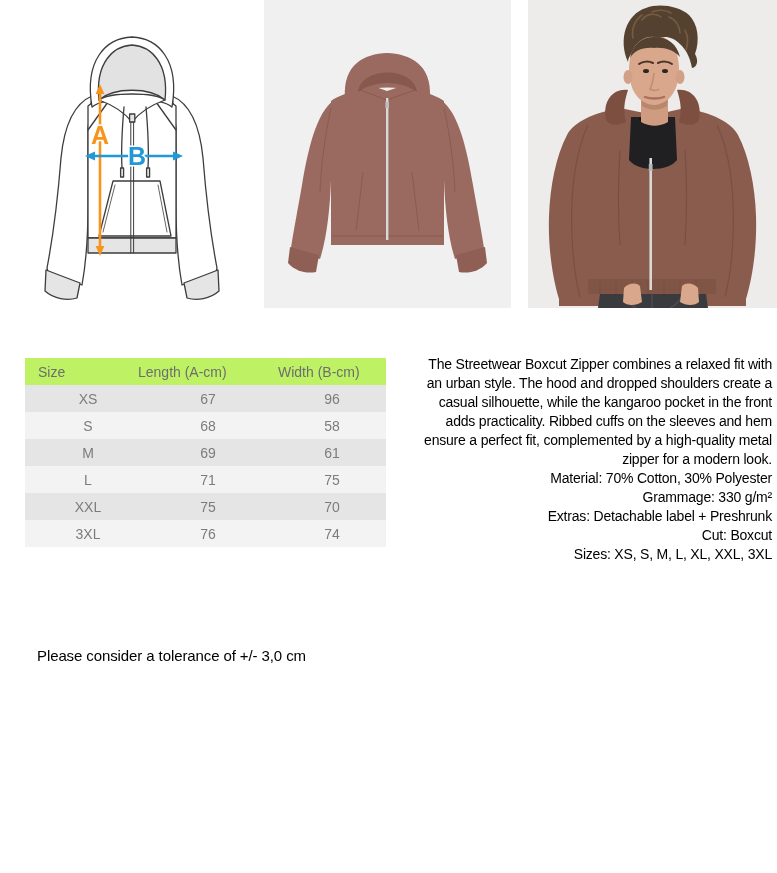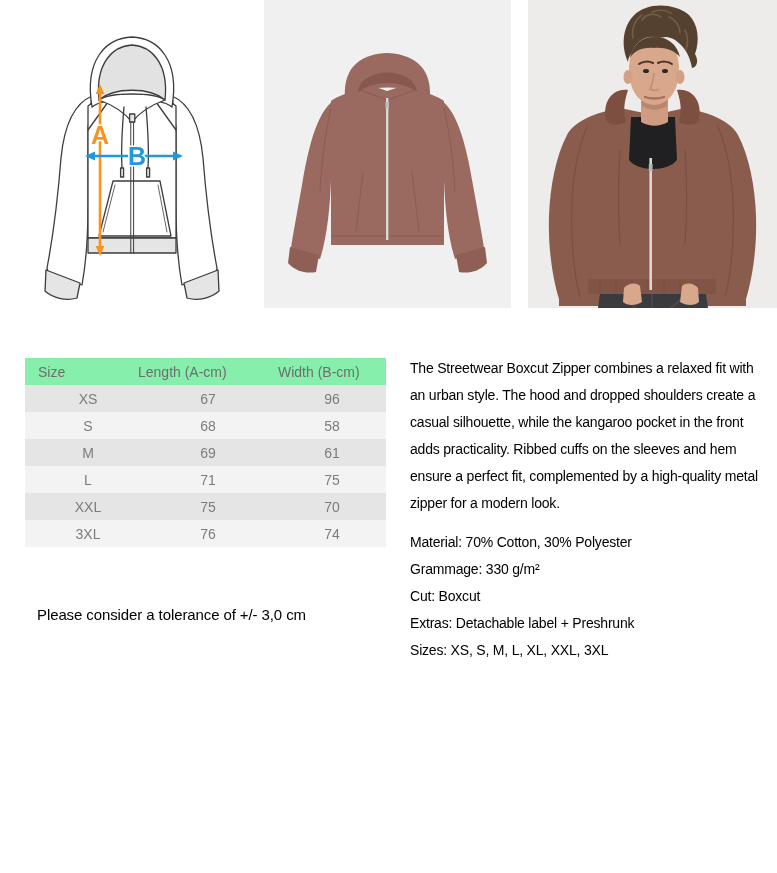--- a/index.html
+++ b/index.html
@@ -27,36 +27,37 @@
   #size-table th, #size-table td {
     height: 27px; font-size: 14px; font-weight: normal;
     text-align: left; vertical-align: middle; padding: 0;
   }
   #size-table th { color: #6e6e6e; }
   #size-table td { color: #7c7c7c; text-align: center; }
   #size-table col.c1 { width: 113px; }
   #size-table col.c2 { width: 140px; }
   #size-table col.c3 { width: 108px; }
   #size-table th:first-child, #size-table td:first-child { padding-left: 13px; }
-  #size-table thead tr { background: #86efac; }
+  #size-table thead tr { background: #bef264; }
   #size-table tbody tr:nth-child(odd)  { background: #e5e5e5; }
   #size-table tbody tr:nth-child(even) { background: #f3f3f3; }
 
   
   #description {
     position: absolute; left: 410px; top: 355px; width: 362px;
-    font-size: 14px; line-height: 27px; color: #000;
+    font-size: 14px; line-height: 19px; color: #000;
     letter-spacing: -0.2px;
-  }
-  #description .specs { margin-top: 12px; }
+    text-align: right;
+  }
+  #description .specs { }
   #description .specs div { white-space: nowrap; }
 
   
   #tolerance-note {
-    position: absolute; left: 37px; top: 606px;
+    position: absolute; left: 37px; top: 647px;
     font-size: 15px; color: #000; letter-spacing: -0.1px;
   }
 
   
   .measure-label {
     font-family: "Liberation Sans", sans-serif;
     font-weight: bold; font-size: 25px;
     paint-order: stroke; stroke: #ffffff; stroke-width: 3px;
   }
 </style>
@@ -261,21 +262,21 @@
         <td>74</td>
       </tr>
     </tbody>
   </table>
 
   <div id="description">
     <p>The Streetwear Boxcut Zipper combines a relaxed fit with an urban style. The hood and dropped shoulders create a casual silhouette, while the kangaroo pocket in the front adds practicality. Ribbed cuffs on the sleeves and hem ensure a perfect fit, complemented by a high-quality metal zipper for a modern look.</p>
     <div class="specs">
       <div>Material: 70% Cotton, 30% Polyester</div>
       <div>Grammage: 330 g/m²</div>
+      <div>Extras: Detachable label + Preshrunk</div>
       <div>Cut: Boxcut</div>
-      <div>Extras: Detachable label + Preshrunk</div>
       <div>Sizes: XS, S, M, L, XL, XXL, 3XL</div>
     </div>
   </div>
 
   <p id="tolerance-note">Please consider a tolerance of +/- 3,0 cm</p>
 
 </div>
 
 </body></html>

